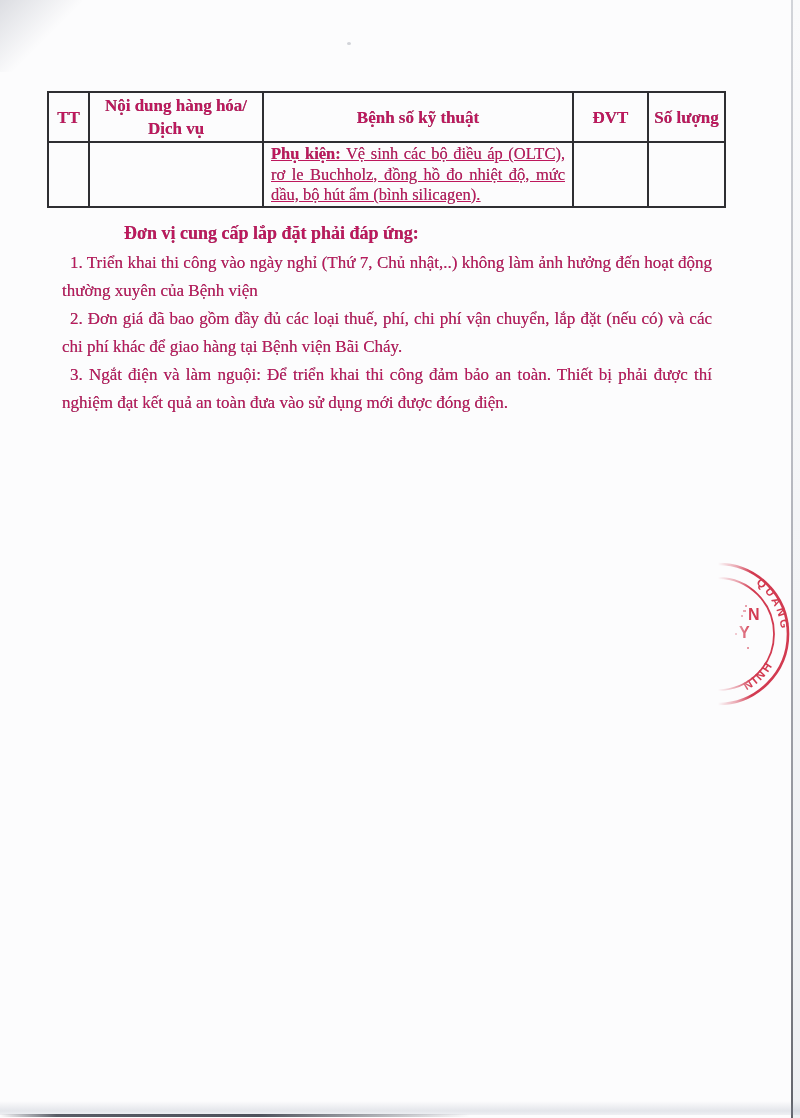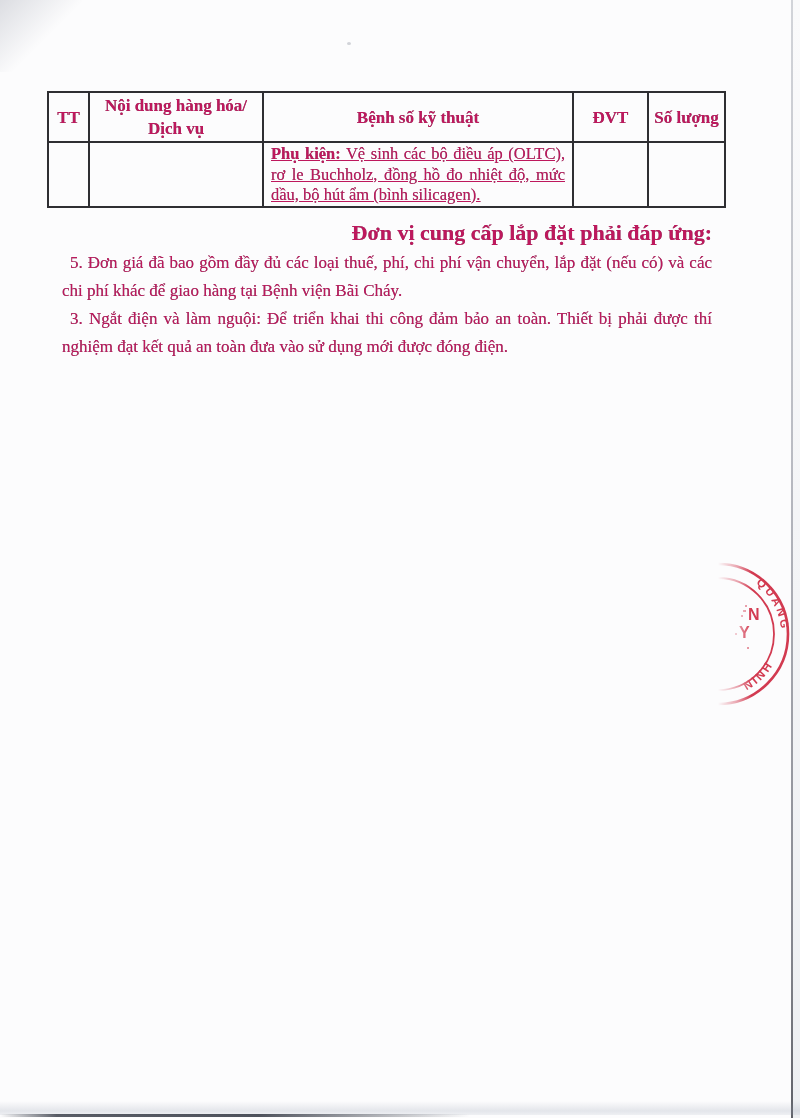--- a/index.html
+++ b/index.html
@@ -27,22 +27,22 @@
     padding:1px 7px 0 7px;
   }
   td.c-spec .lead { font-weight:bold; }
 
   
   .body-text {
     position:absolute; left:62px; top:219px; width:650px;
     font-size:17px; line-height:28px; text-align:justify;
   }
   .body-text .heading {
-    margin:0 0 2px 62px; font-weight:bold; font-size:22px;
-    text-align:right; line-height:28px;
+    margin:0 0 2px 62px; font-weight:bold; font-size:18px;
+    text-align:left; line-height:28px;
   }
   .body-text .para { margin:0; text-indent:8px; }
 
   
   .stamp {
     position:absolute; left:598px; top:514px; width:240px; height:240px;
     -webkit-mask-image:linear-gradient(to right, transparent 50%, rgba(0,0,0,0.45) 58%, #000 64%);
     mask-image:linear-gradient(to right, transparent 50%, rgba(0,0,0,0.45) 58%, #000 64%);
   }
   .stamp .ring { fill:none; stroke:#d23a50; }
@@ -116,21 +116,22 @@
         <td></td>
         <td class="c-spec"><span class="lead">Phụ kiện:</span><span> Vệ sinh các bộ điều áp (OLTC), rơ le Buchholz, đồng hồ đo nhiệt độ, mức dầu, bộ hút ẩm (bình silicagen).</span></td>
         <td></td>
         <td></td>
       </tr>
     </tbody>
   </table>
 
   <div class="body-text">
     <p class="heading">Đơn vị cung cấp lắp đặt phải đáp ứng:</p>
-    <p class="para">5. Đơn giá đã bao gồm đầy đủ các loại thuế, phí, chi phí vận chuyển, lắp đặt (nếu có) và các chi phí khác để giao hàng tại Bệnh viện Bãi Cháy.</p>
+    <p class="para">1. Triển khai thi công vào ngày nghỉ (Thứ 7, Chủ nhật,..) không làm ảnh hưởng đến hoạt động thường xuyên của Bệnh viện</p>
+    <p class="para">2. Đơn giá đã bao gồm đầy đủ các loại thuế, phí, chi phí vận chuyển, lắp đặt (nếu có) và các chi phí khác để giao hàng tại Bệnh viện Bãi Cháy.</p>
     <p class="para">3. Ngắt điện và làm nguội: Để triển khai thi công đảm bảo an toàn. Thiết bị phải được thí nghiệm đạt kết quả an toàn đưa vào sử dụng mới được đóng điện.</p>
   </div>
 
   <svg class="stamp" viewBox="0 0 240 240" aria-hidden="true">
     <defs>
       <path id="stampArcTop" d="M 156.1 68.4 A 63 63 0 0 1 183 120"></path>
       <path id="stampArcBottom" d="M 146.6 177.1 A 63 63 0 0 0 182 130.9"></path>
     </defs>
     <circle class="ring outer" cx="120" cy="120" r="70"></circle>
     <circle class="ring inner" cx="120" cy="120" r="56"></circle>

